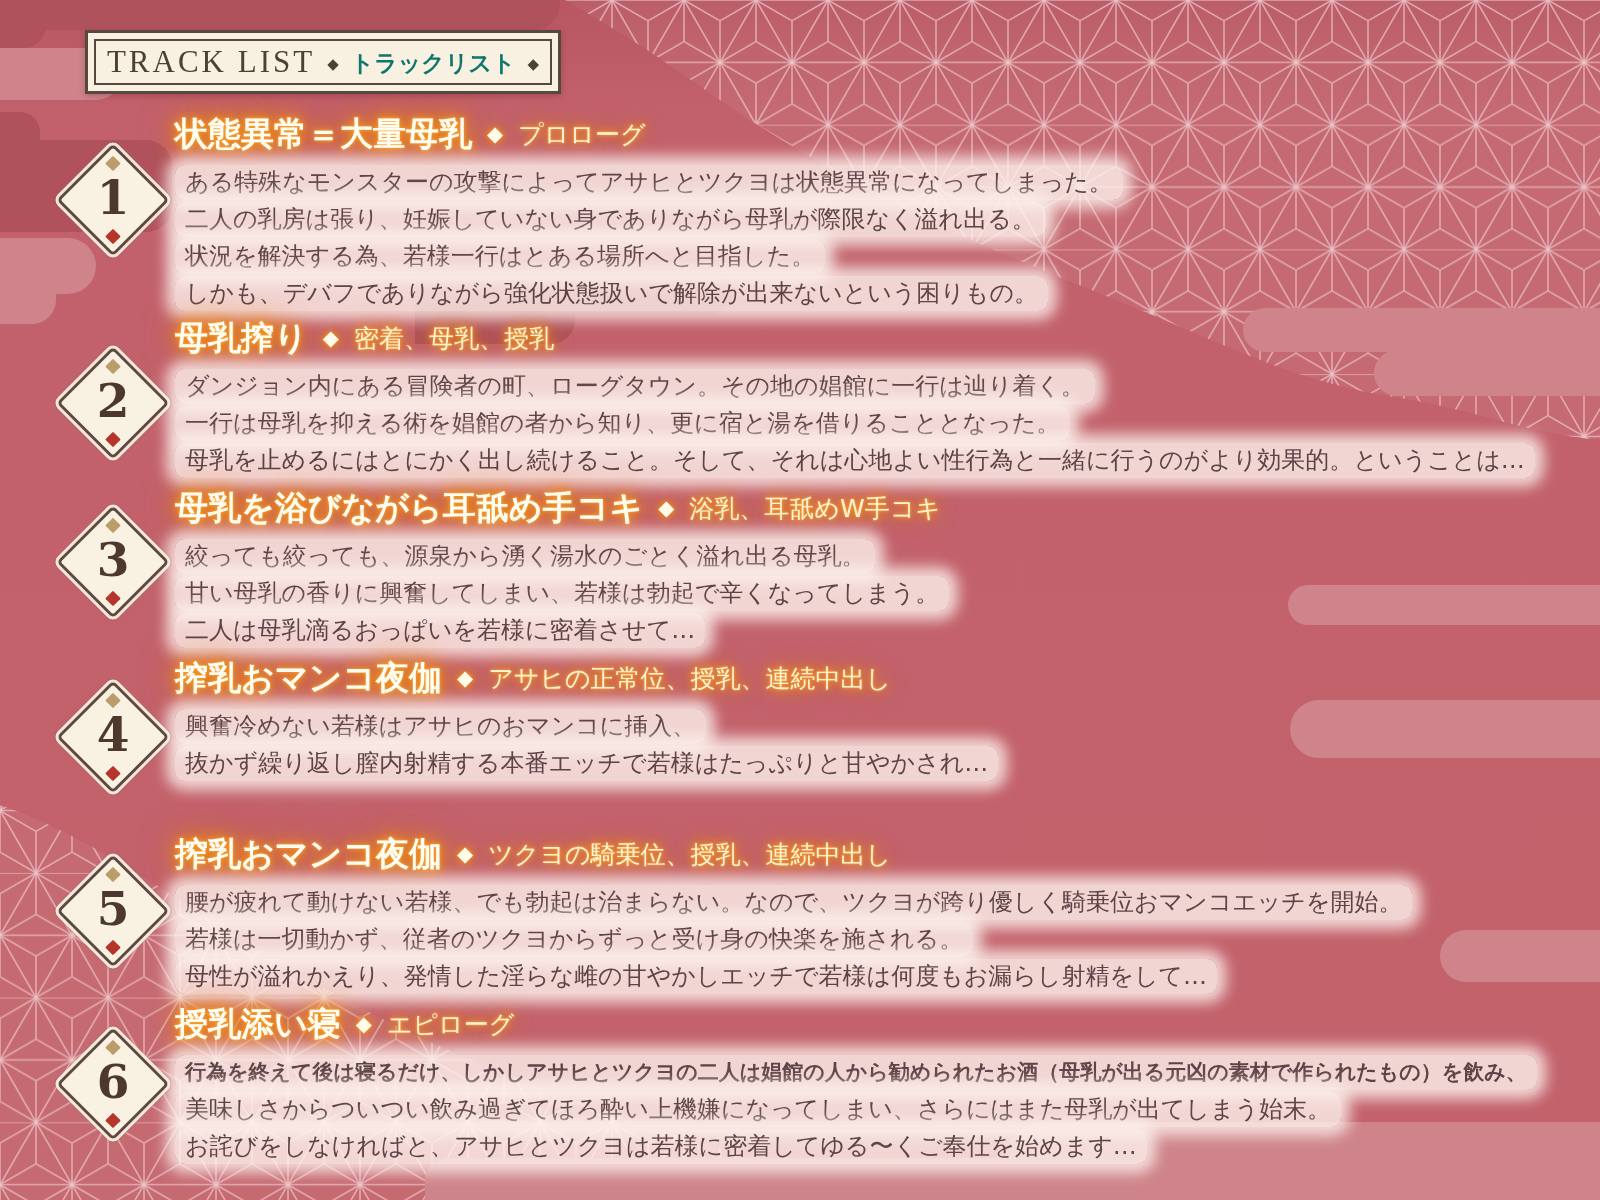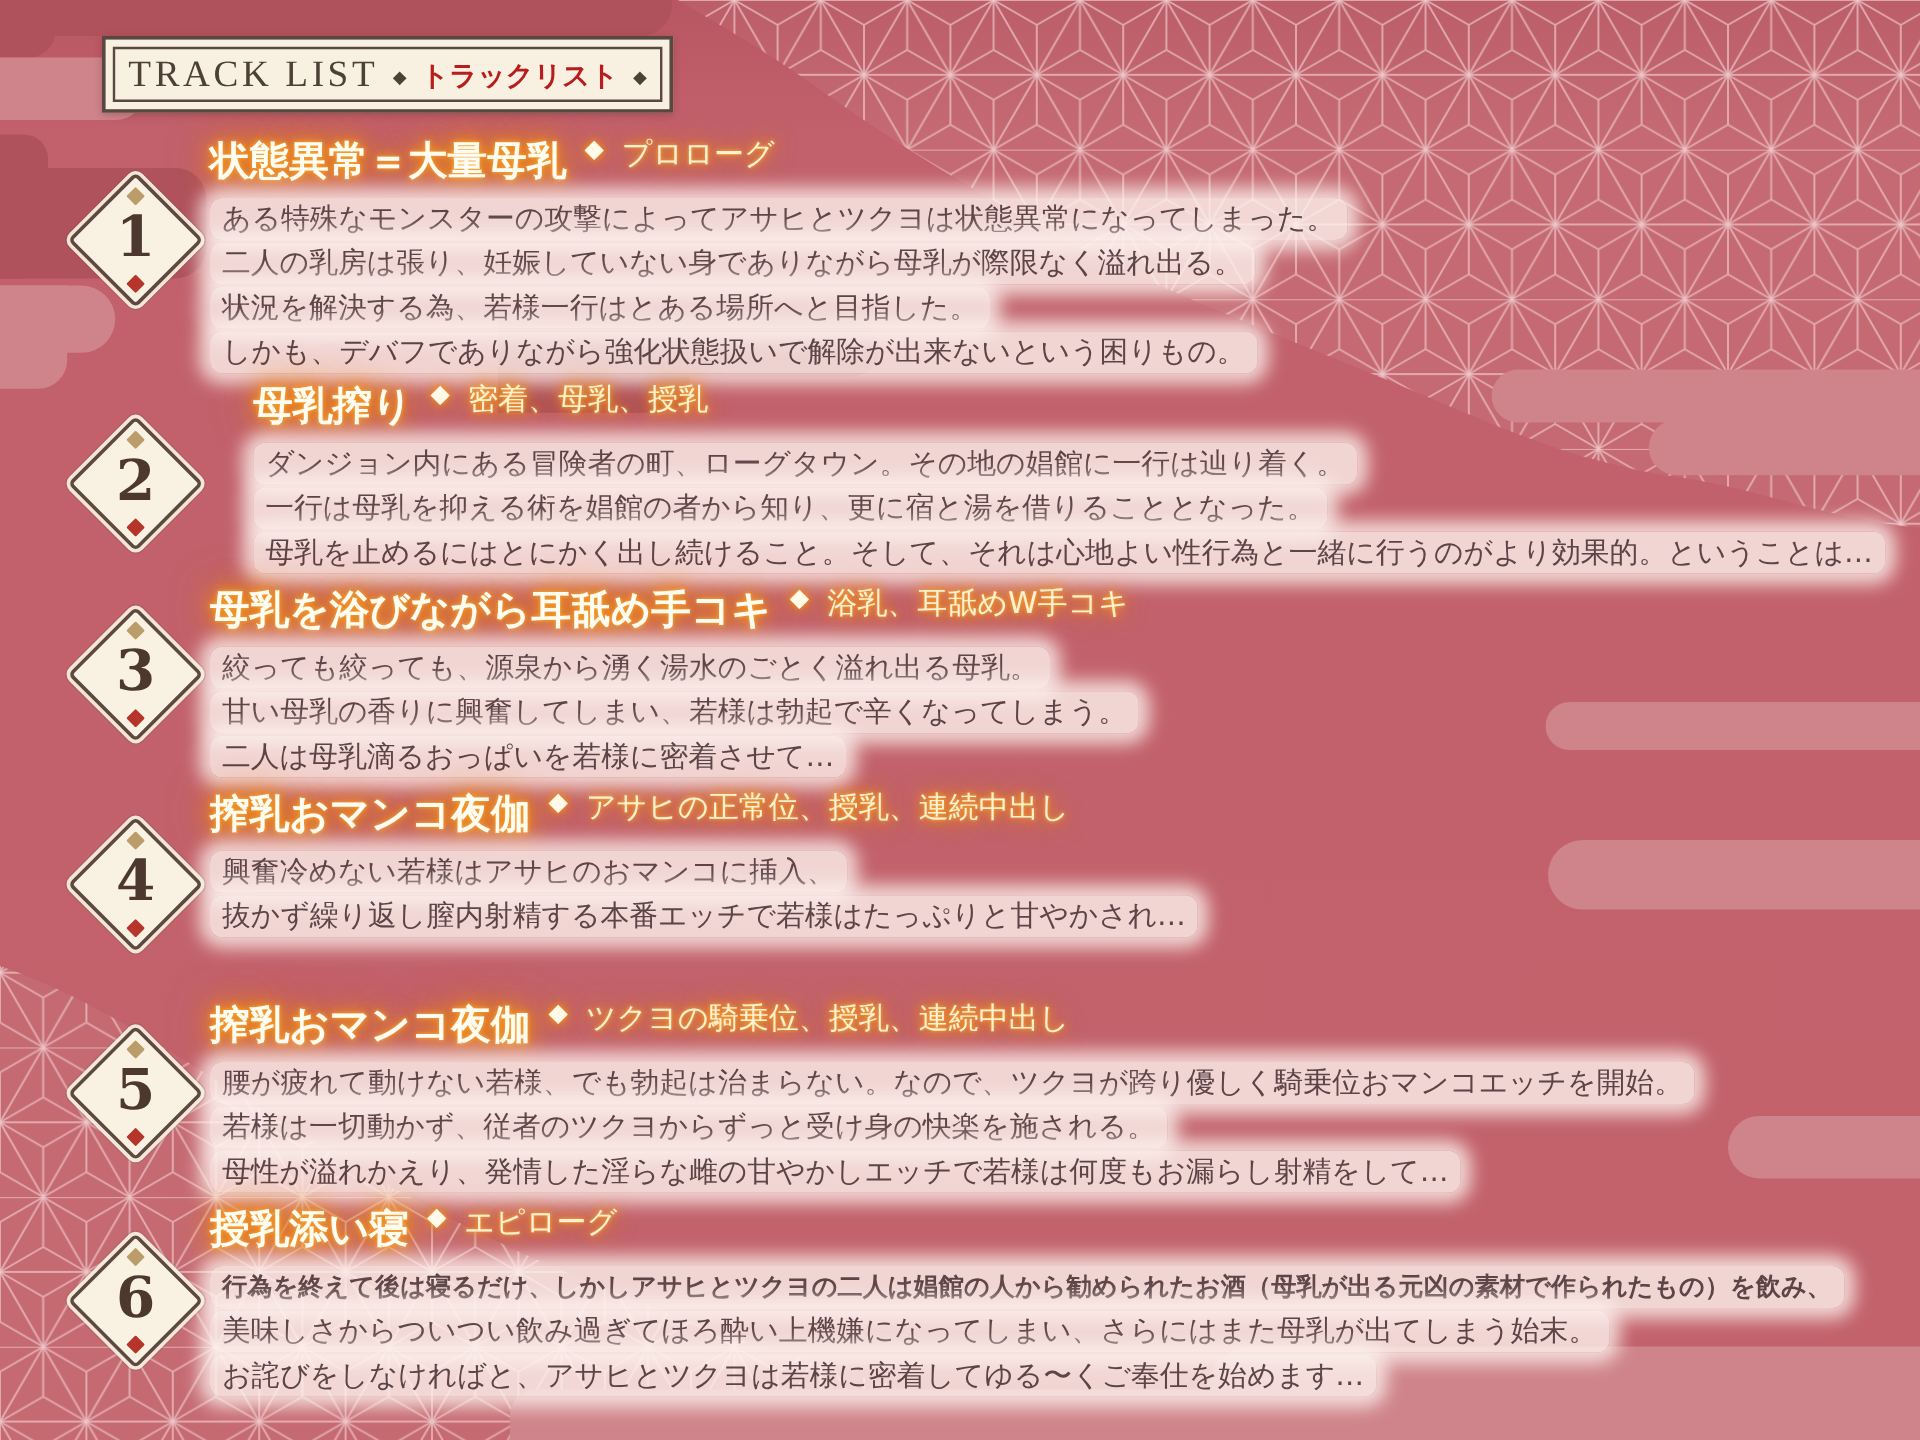--- a/index.html
+++ b/index.html
@@ -15,41 +15,41 @@
   .cloud.light{background:#cf848b;}
   
   .header-box{
     position:absolute;left:85px;top:30px;width:470px;height:58px;
     background:#f8f1e1;border:3px solid #584841;
     box-shadow:inset 0 0 0 6px #f8f1e1,inset 0 0 0 8px #584841,0 2px 6px rgba(90,25,30,.28);
     display:flex;align-items:center;justify-content:center;gap:12px;z-index:5;
   }
   .header-en{font-family:"Liberation Serif","DejaVu Serif",serif;font-size:31px;letter-spacing:3px;color:#4e4037;}
   .header-diamond{font-size:15px;color:#4e4037;padding-top:3px;}
-  .header-ja{font-size:23px;font-weight:700;color:#b91c1c;padding-top:2px;}
+  .header-ja{font-size:23px;font-weight:700;color:#0f766e;padding-top:2px;}
   
   .marker{position:absolute;width:110px;height:110px;z-index:4;}
   .marker .square{
     position:absolute;left:50%;top:50%;width:74px;height:74px;
     transform:translate(-50%,-50%) rotate(45deg);
     background:#f9f2e3;border:3px solid #5c4a41;border-radius:5px;
     outline:3px solid rgba(249,242,227,.92);
     box-shadow:0 0 0 4px rgba(92,74,65,.18);
   }
   .marker .num{
     position:absolute;left:0;top:50%;width:100%;transform:translateY(-54%);
     text-align:center;font-family:"DejaVu Serif","Liberation Serif",serif;
     font-size:47px;font-weight:700;color:#4c382f;
   }
   .marker .dot{position:absolute;left:50%;width:11px;height:11px;transform:translateX(-50%) rotate(45deg);border-radius:1px;}
   .marker .dot.top{top:13px;background:#bb9d6b;}
   .marker .dot.bottom{bottom:13px;background:#b5352b;}
   
   .track{position:absolute;left:175px;z-index:3;}
-  .track-title{margin:0;display:flex;align-items:flex-start;gap:15px;white-space:nowrap;height:44px;}
+  .track-title{margin:0;display:flex;align-items:center;gap:15px;white-space:nowrap;height:44px;}
   .t-main{
     font-size:33px;font-weight:700;color:#fffdf2;
     text-shadow:0 0 3px #f9a93f,0 0 7px #f29420,0 0 14px #ee8814,0 0 24px rgba(238,136,20,.9),0 0 36px rgba(238,136,20,.55);
   }
   .t-diamond{
     font-size:21px;color:#fffbe8;
     text-shadow:0 0 4px #f29420,0 0 10px #ee8814,0 0 20px rgba(238,136,20,.85);
   }
   .t-sub{
     font-size:25px;font-weight:400;color:#fcf2d2;
@@ -160,21 +160,21 @@
     <span class="t-sub">プロローグ</span>
   </h2>
   <div class="track-desc">
     <div class="line"><span>ある特殊なモンスターの攻撃によってアサヒとツクヨは状態異常になってしまった。</span></div>
     <div class="line"><span>二人の乳房は張り、妊娠していない身でありながら母乳が際限なく溢れ出る。</span></div>
     <div class="line"><span>状況を解決する為、若様一行はとある場所へと目指した。</span></div>
     <div class="line"><span>しかも、デバフでありながら強化状態扱いで解除が出来ないという困りもの。</span></div>
   </div>
 </section>
 
-<section class="track" style="top:316px;margin-left:36px;">
+<section class="track" style="top:316px;">
   <h2 class="track-title">
     <span class="t-main">母乳搾り</span>
     <span class="t-diamond">◆</span>
     <span class="t-sub">密着、母乳、授乳</span>
   </h2>
   <div class="track-desc">
     <div class="line"><span>ダンジョン内にある冒険者の町、ローグタウン。その地の娼館に一行は辿り着く。</span></div>
     <div class="line"><span>一行は母乳を抑える術を娼館の者から知り、更に宿と湯を借りることとなった。</span></div>
     <div class="line"><span>母乳を止めるにはとにかく出し続けること。そして、それは心地よい性行為と一緒に行うのがより効果的。ということは…</span></div>
   </div>

